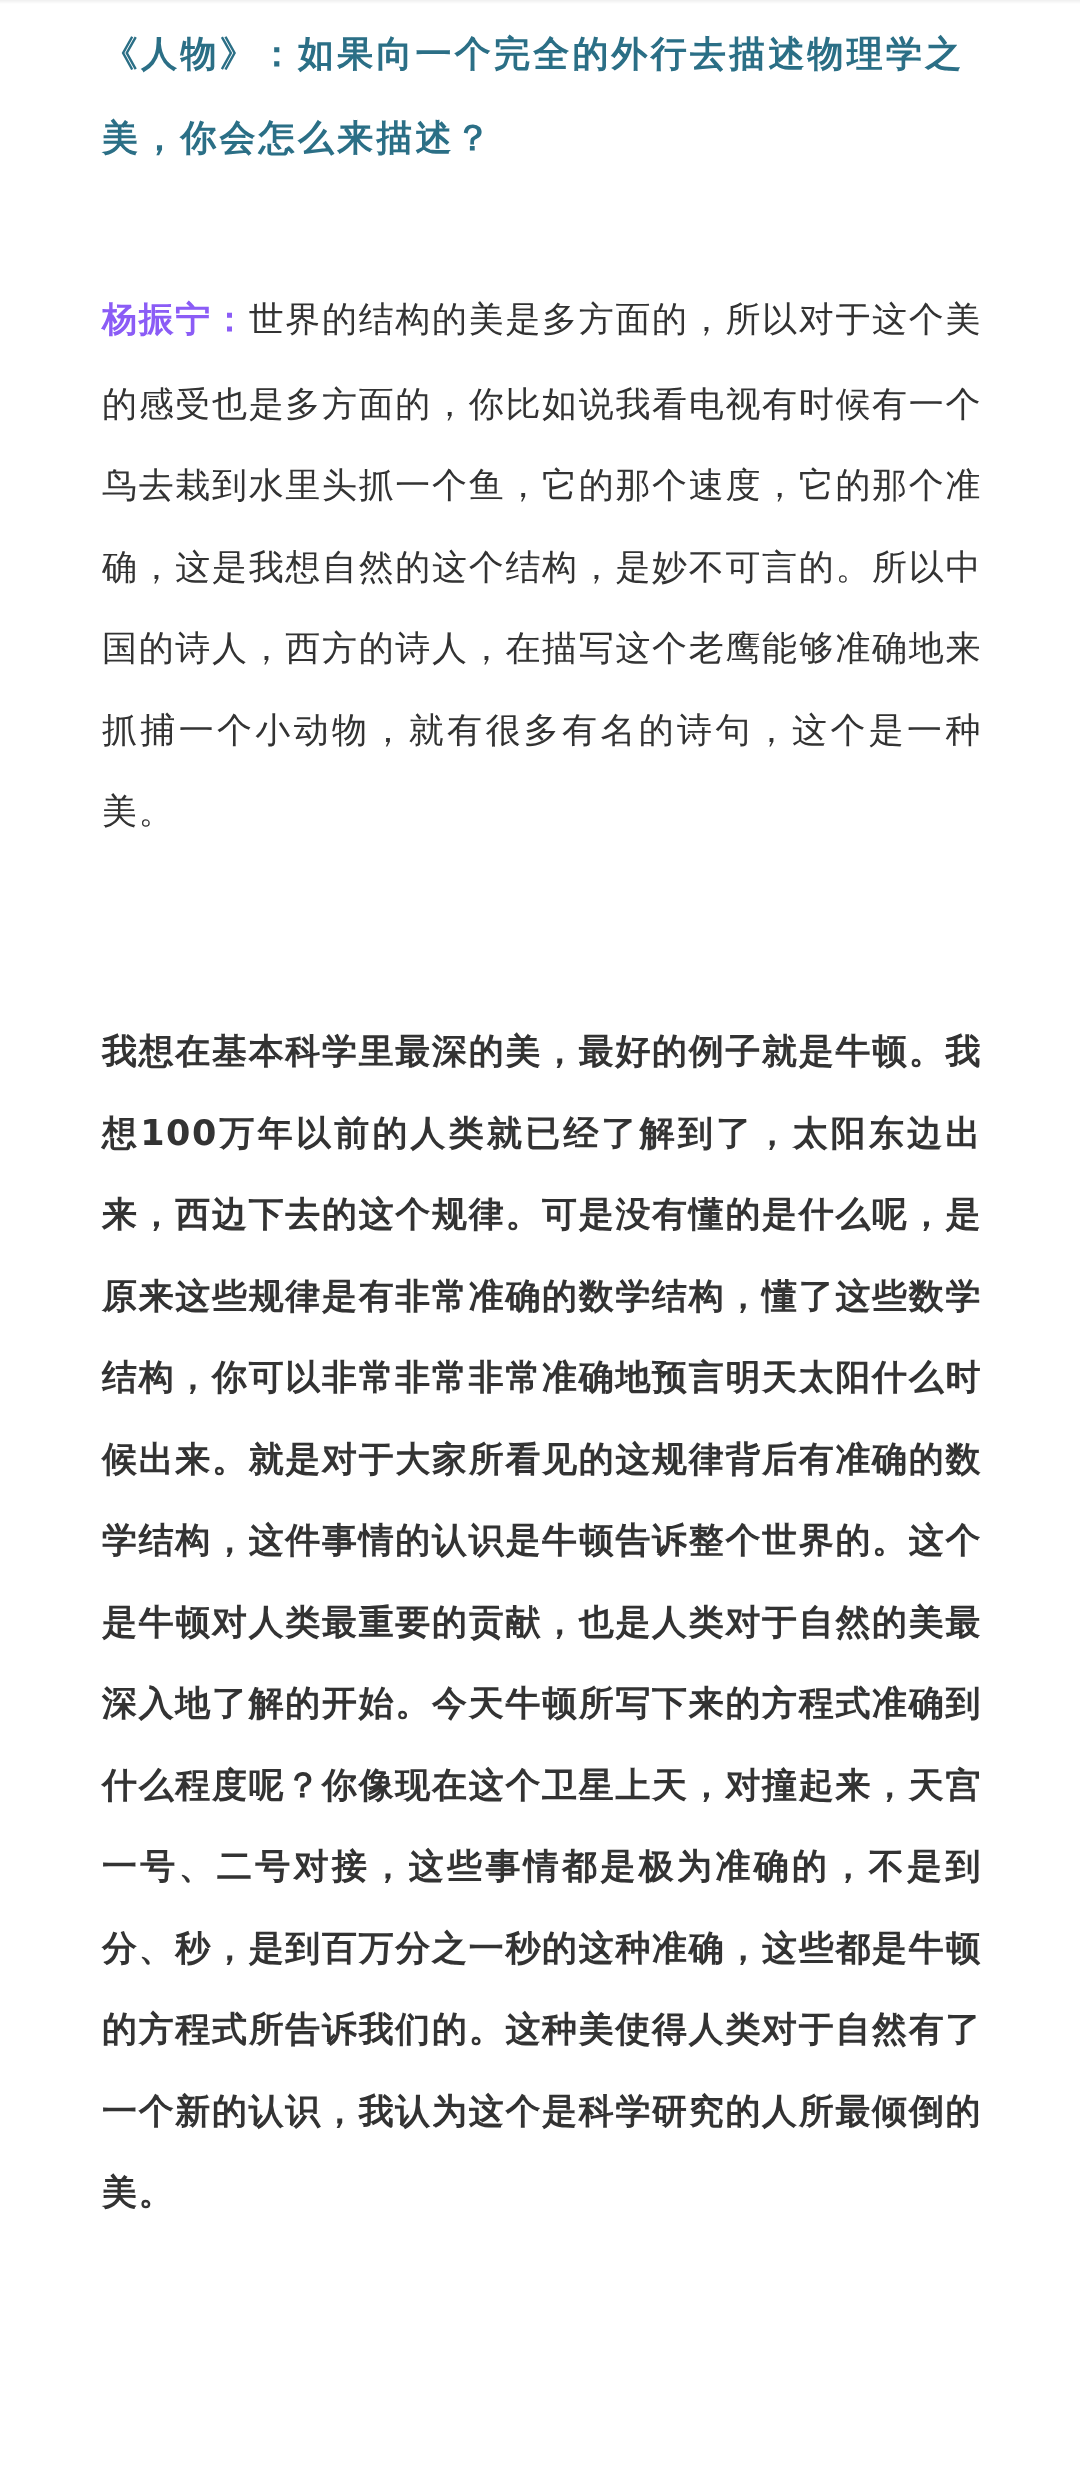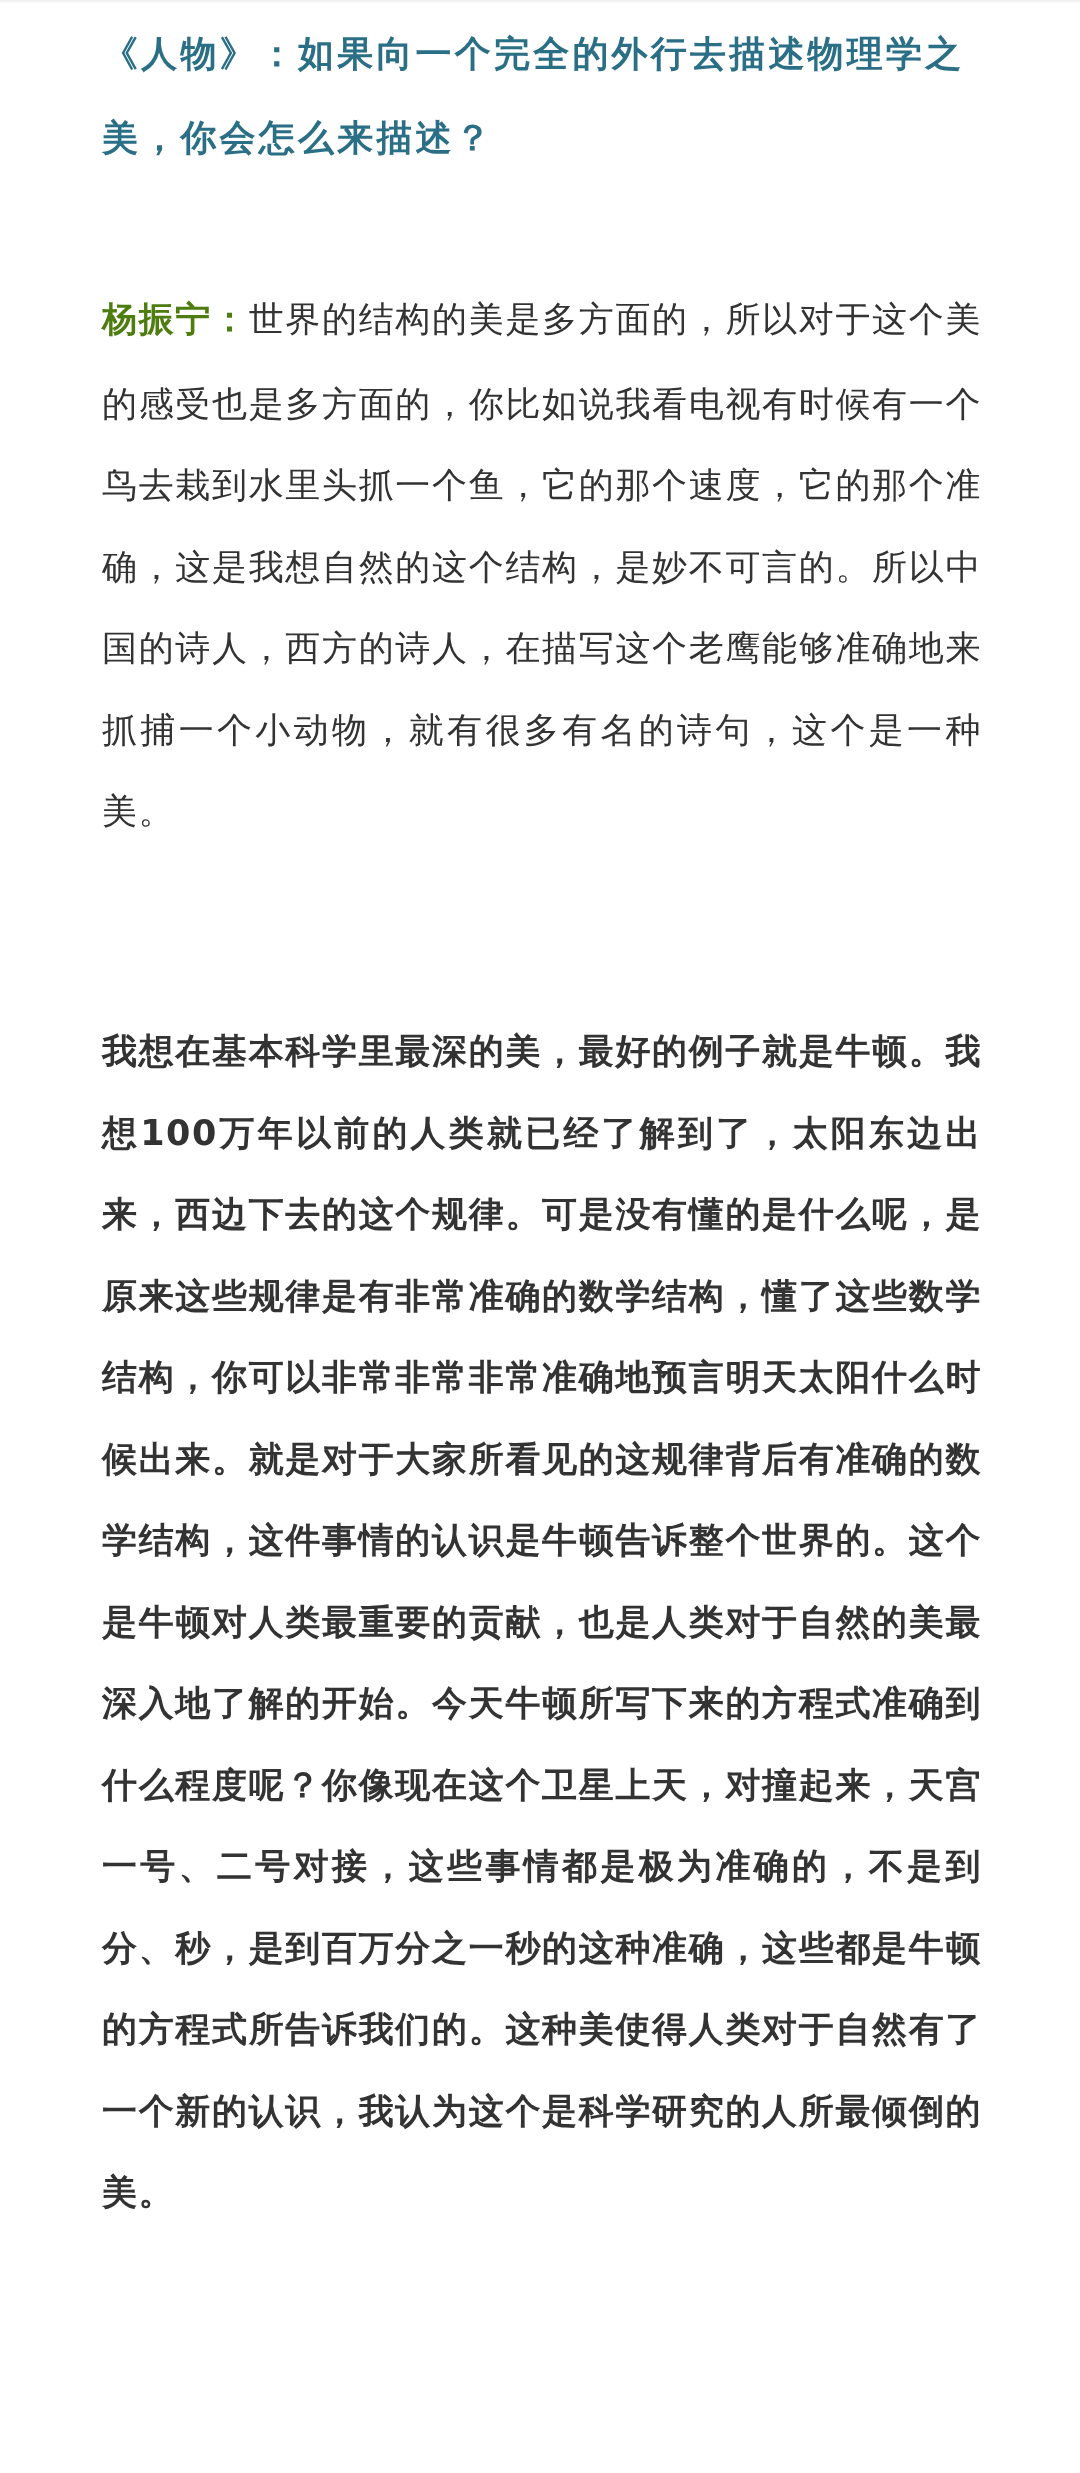--- a/index.html
+++ b/index.html
@@ -46,21 +46,21 @@
       font-size: 35px;
       line-height: 81.5px;
       letter-spacing: 1.55px;
       color: #333333;
       text-align: justify;
     }
     .para-1 { top: 279px; }
     .para-2 { top: 1011px; font-weight: bold; }
     .speaker {
       font-weight: bold;
-      color: #4d7c0f;
+      color: #8b5cf6;
       font-family: Liberation Mono, monospace;
     }
   </style>
 </head>
 <body>
 
 <div class="top-strip"></div>
 
 <div class="article">
   <h1 class="headline">《人物》：如果向一个完全的外行去描述物理学之美，你会怎么来描述？</h1>

